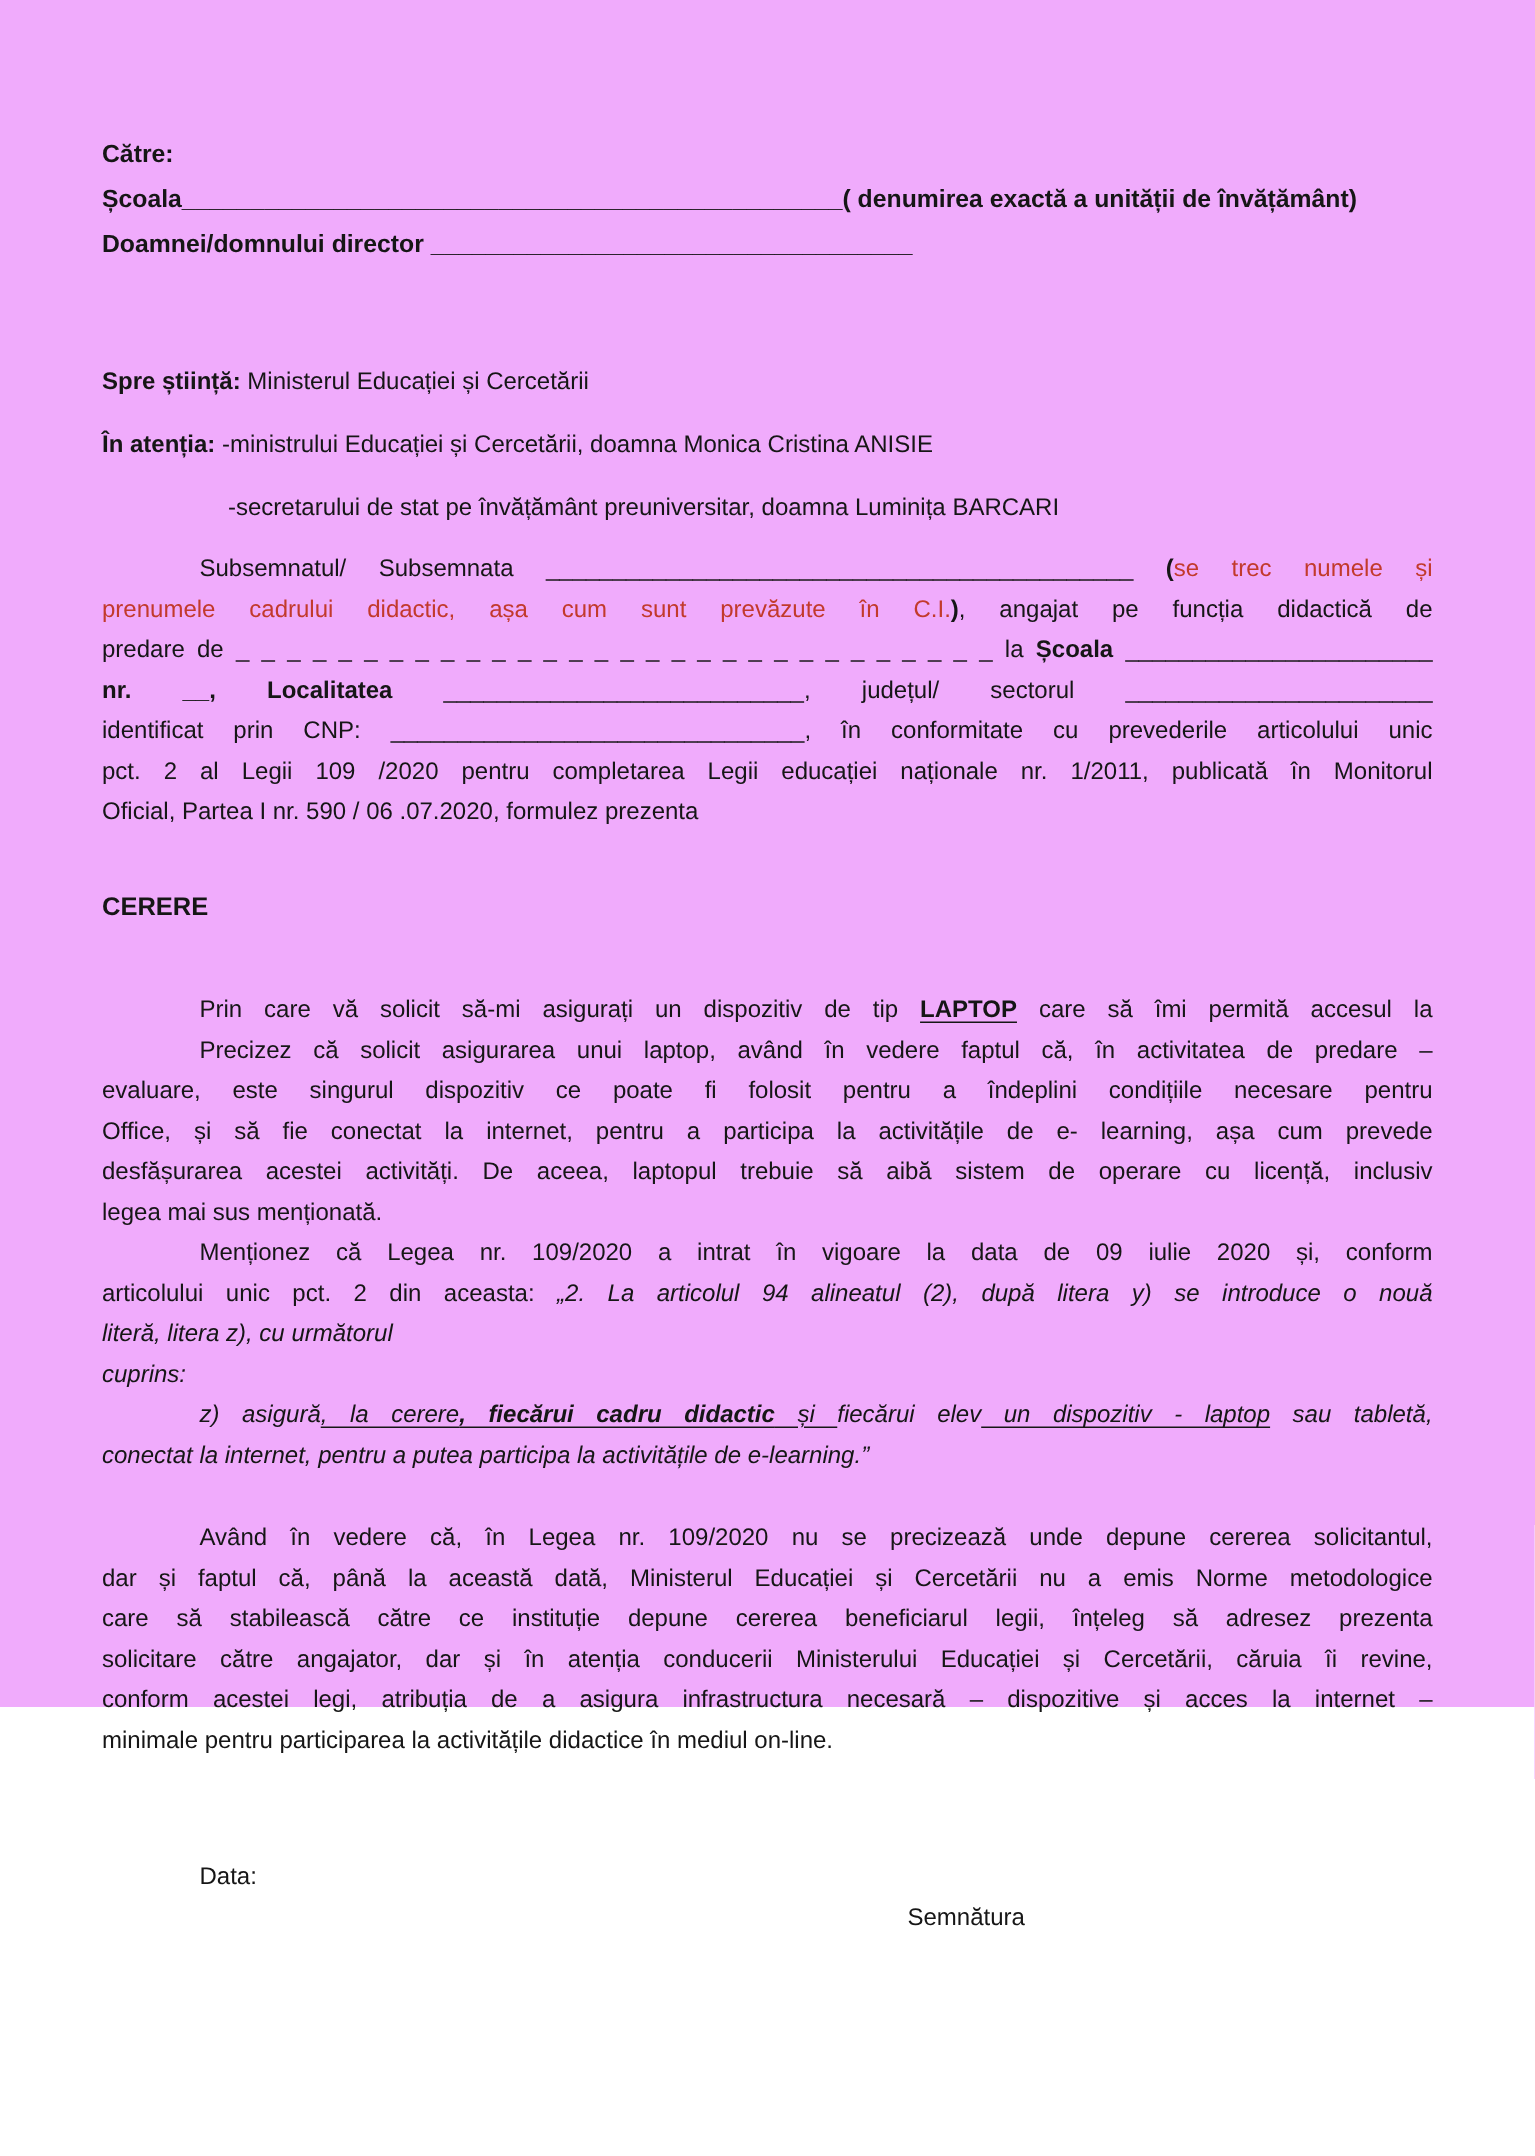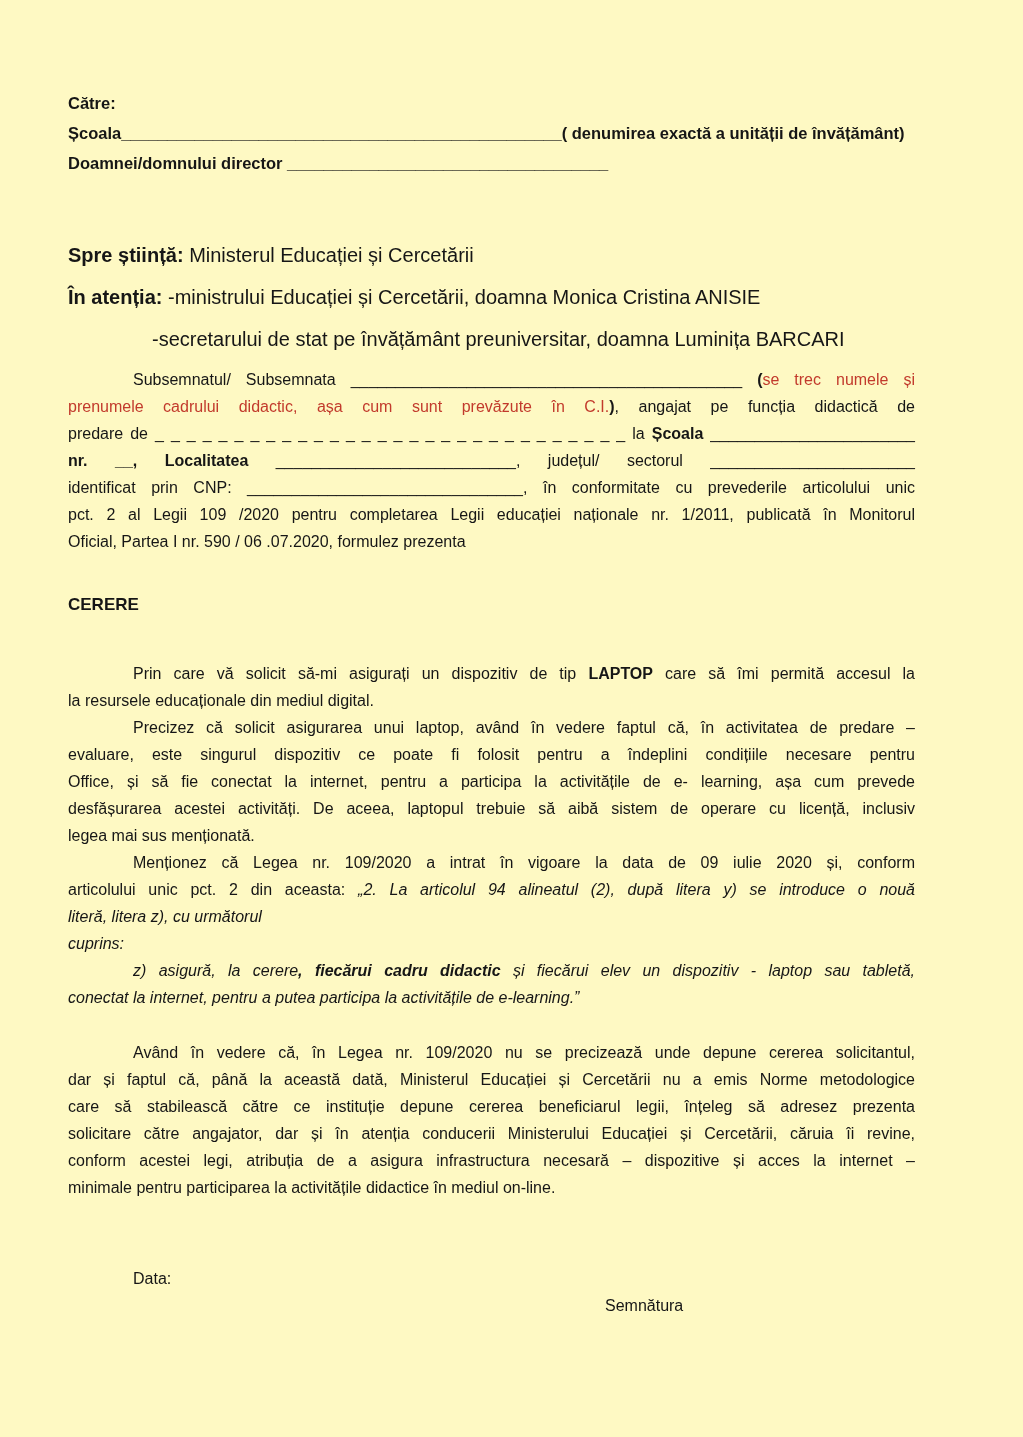--- a/index.html
+++ b/index.html
@@ -2,33 +2,33 @@
 <html lang="ro" style="--accent-red: #c23a2c;"><head>
 <meta charset="utf-8">
 <style>
   html,body{margin:0;padding:0;}
   body{
     width:1023px;height:1437px;background:#ffffff;overflow:hidden;
     font-family:"Liberation Sans","DejaVu Sans",sans-serif;
     color:#161616;
     -webkit-font-smoothing:antialiased;
   }
-  .page{box-sizing:border-box;width:1023px;height:1437px;padding:88px 108px 0 68px;background:#fef9c3;}
+  .page{box-sizing:border-box;width:1023px;height:1138px;padding:88px 68px 0 68px;background:#f0abfc;}
   .line{font-size:16px;line-height:27px;white-space:normal;}
   .j{text-align:justify;text-align-last:justify;text-justify:inter-word;}
   .ind{text-indent:65px;}
   .ind2{padding-left:84px;}
   .b{font-weight:700;}
-  .u{text-underline-offset:3px;}
+  .u{text-decoration:underline;text-underline-offset:3px;}
   .i{font-style:italic;}
   .red{color:var(--accent-red,#c23a2c);}
   section{margin:0;padding:0;}
   .addressee .line{font-size:16.5px;line-height:30px;font-weight:700;}
   .notice{margin-top:62px;}
-  .notice .line{font-size:20px;line-height:30px;margin-bottom:12px;}
+  .notice .line{font-size:16px;line-height:30px;margin-bottom:12px;}
   .intro{}
   .title{margin-top:36px;line-height:27px;font-size:17px;font-weight:700;}
   .request{margin-top:42px;}
   .quote{}
   .avand{margin-top:28px;}
   .closing{margin-top:64px;}
   .signature{padding-left:537px;}
 </style>
 </head>
 <body>
@@ -49,21 +49,20 @@
       <div class="line j"><span class="red">prenumele cadrului didactic, așa cum sunt prevăzute în C.I.</span><span class="b">)</span><span>, angajat pe funcția didactică de</span></div>
       <div class="line j"><span>predare de </span><span>_ _ _ _ _ _ _ _ _ _ _ _ _ _ _ _ _ _ _ _ _ _ _ _ _ _ _ _ _ _</span><span> la </span><span class="b">Școala</span><span> _______________________</span></div>
       <div class="line j"><span class="b">nr.</span><span> </span><span class="b">__,</span><span> </span><span class="b">Localitatea</span><span> ___________________________,</span><span> județul/ sectorul </span><span>_______________________</span></div>
       <div class="line j"><span>identificat prin CNP: _______________________________, în conformitate cu prevederile articolului unic</span></div>
       <div class="line j"><span>pct. 2 al Legii 109 /2020 pentru completarea Legii educației naționale nr. 1/2011, publicată în Monitorul</span></div>
       <div class="line"><span>Oficial, Partea I nr. 590 / 06 .07.2020, formulez prezenta</span></div>
     </section>
   <div class="title">CERERE</div>
   <section class="request">
       <div class="line j ind"><span>Prin care vă solicit să-mi asigurați un dispozitiv de tip </span><span class="b u">LAPTOP</span><span> care să îmi permită accesul la</span></div>
-      <div class="line"><span>la resursele educaționale din mediul digital.</span></div>
     </section>
   <section class="precizez">
       <div class="line j ind"><span>Precizez că solicit asigurarea unui laptop, având în vedere faptul că, în activitatea de predare –</span></div>
       <div class="line j"><span>evaluare, este singurul dispozitiv ce poate fi folosit pentru a îndeplini condițiile necesare pentru</span></div>
       <div class="line j"><span>Office, și să fie conectat la internet, pentru a participa la activitățile de e- learning, așa cum prevede</span></div>
       <div class="line j"><span>desfășurarea acestei activități. De aceea, laptopul trebuie să aibă sistem de operare cu licență, inclusiv</span></div>
       <div class="line"><span>legea mai sus menționată.</span></div>
     </section>
   <section class="mentionez">
       <div class="line j ind"><span>Menționez că Legea nr. 109/2020 a intrat în vigoare la data de 09 iulie 2020 și, conform</span></div>

